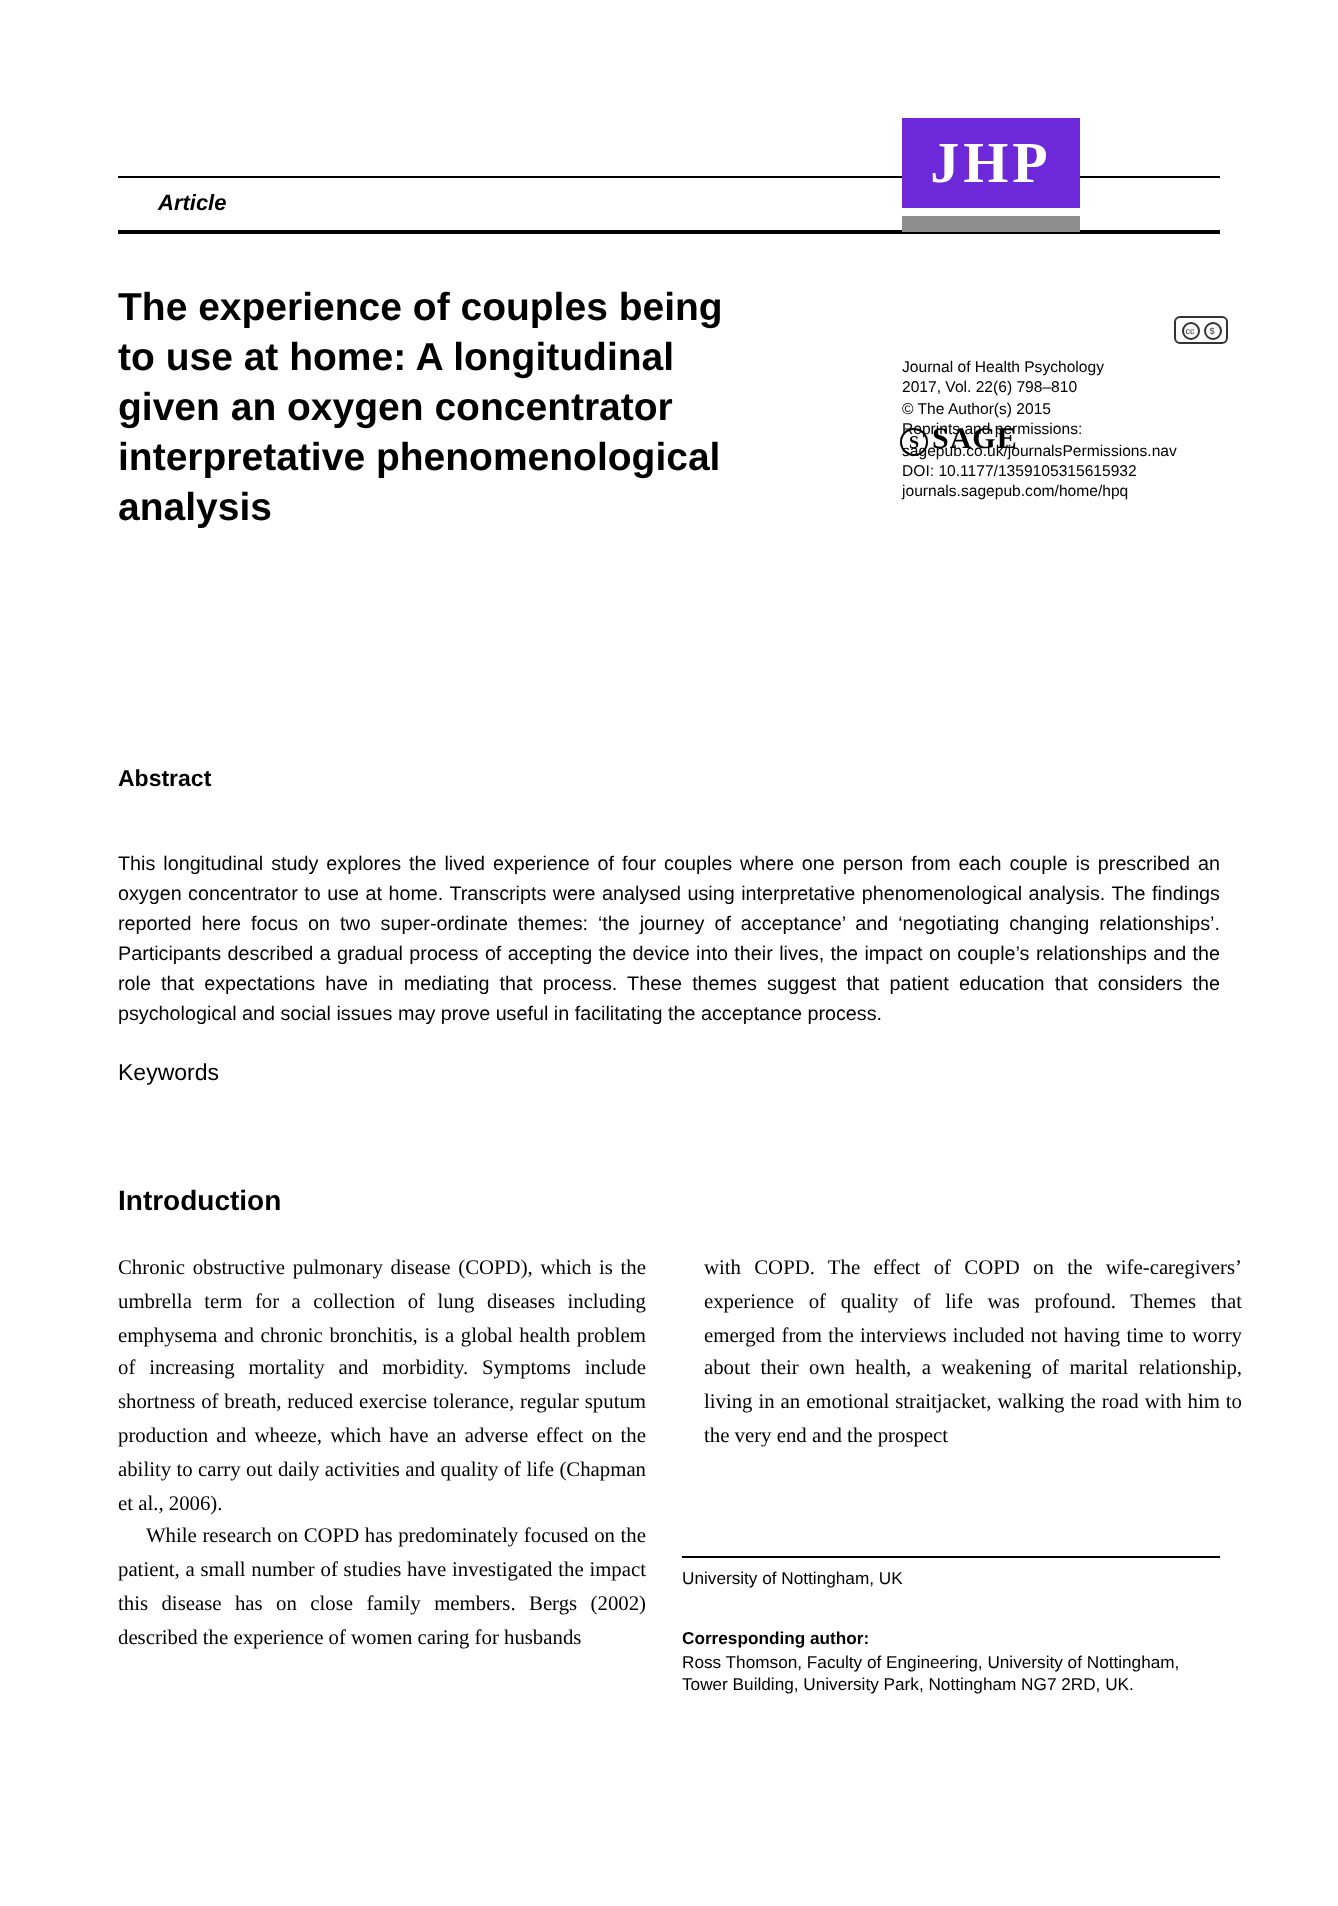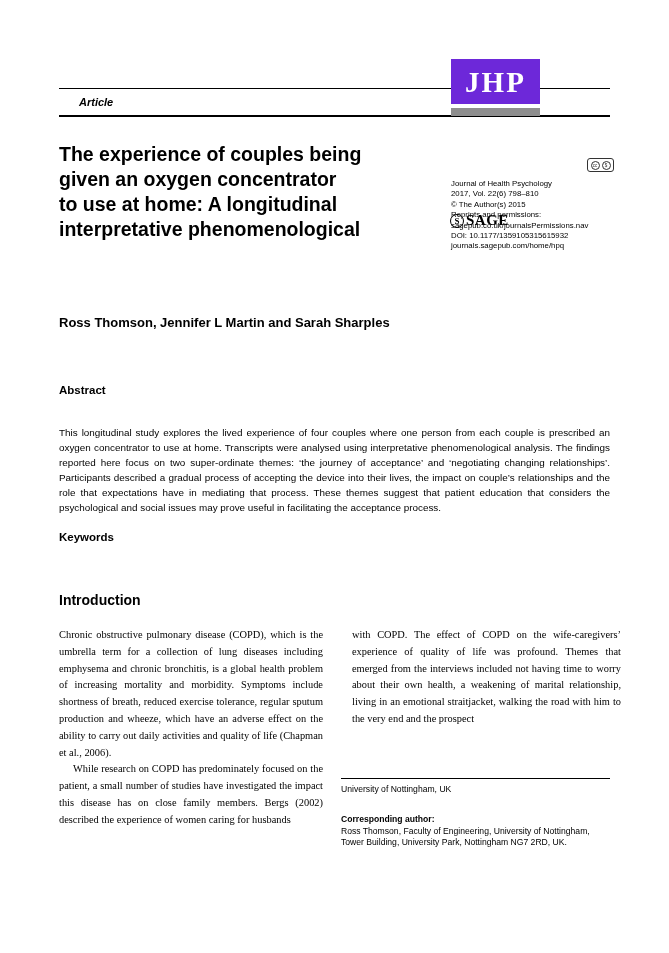--- a/index.html
+++ b/index.html
@@ -64,21 +64,21 @@
   }
 
   .authors { position:absolute; left:59px; top:315px; font-size:13px; font-weight:700; }
 
   .abstract-heading { position:absolute; left:59px; top:384px; font-size:11.5px; font-weight:700; }
   .abstract-text {
     position:absolute; left:59px; top:401px; width:551px;
     font-size:9.9px; line-height:15.1px; text-align:justify;margin-top:24px;
   }
 
-  .keywords-heading { position:absolute; left:59px; top:531px; font-size:11.5px; font-weight:700; }
+  .keywords-heading { position:absolute; left:59px; top:531px; font-size:11.5px; font-weight:400; }
   .keywords-text { position:absolute; left:59px; top:549px; width:551px; font-size:9.9px; }
 
   .intro-heading { position:absolute; left:59px; top:592px; font-size:14px; font-weight:700;text-align:right; }
 
   .col {
     position:absolute; top:627px;
     font-family:"Liberation Serif", serif; font-size:10.4px; line-height:16.8px;
     text-align:justify; color:#000;
   }
   .col-left  { left:59px;  width:264px; }
@@ -103,23 +103,24 @@
   <div class="article-label">Article</div>
   <div class="rule rule-thick"></div>
 
   <div class="jhp-logo">
     <span>JHP</span>
   </div>
   <div class="jhp-bar"></div>
 
   <h1 class="title">
     <span>The experience of couples being</span>
+    <span>to use at home: A longitudinal</span>
     <span>given an oxygen concentrator</span>
-    <span>to use at home: A longitudinal</span>
     <span>interpretative phenomenological</span>
+    <span>analysis</span>
   </h1>
 
   <div class="meta">
     <div class="meta-line">Journal of Health Psychology</div>
     <div class="meta-line">2017, Vol. 22(6) 798–810</div>
     <div class="meta-line">© The Author(s) 2015</div>
     <div class="meta-line">Reprints and permissions:</div>
     <div class="meta-line">sagepub.co.uk/journalsPermissions.nav</div>
     <div class="meta-line">DOI: 10.1177/1359105315615932</div>
     <div class="meta-line">journals.sagepub.com/home/hpq</div>
@@ -128,21 +129,20 @@
   <div class="cc-badge">
     <span class="cc-circle">cc</span>
     <span class="cc-circle">$</span>
   </div>
 
   <div class="sage-logo">
     <span class="sage-s">S</span>
     <span>SAGE</span>
   </div>
 
-  <div class="authors">Ross Thomson, Jennifer L Martin and Sarah Sharples</div>
 
   <div class="abstract-heading">Abstract</div>
   <div class="abstract-text">This longitudinal study explores the lived experience of four couples where one person from each couple is prescribed an oxygen concentrator to use at home. Transcripts were analysed using interpretative phenomenological analysis. The findings reported here focus on two super-ordinate themes: ‘the journey of acceptance’ and ‘negotiating changing relationships’. Participants described a gradual process of accepting the device into their lives, the impact on couple’s relationships and the role that expectations have in mediating that process. These themes suggest that patient education that considers the psychological and social issues may prove useful in facilitating the acceptance process.</div>
 
   <div class="keywords-heading">Keywords</div>
 
   <h2 class="intro-heading">Introduction</h2>
 
   <div class="col col-left">
     <p>Chronic obstructive pulmonary disease (COPD), which is the umbrella term for a collection of lung diseases including emphysema and chronic bronchitis, is a global health problem of increasing mortality and morbidity. Symptoms include shortness of breath, reduced exercise tolerance, regular sputum production and wheeze, which have an adverse effect on the ability to carry out daily activities and quality of life (Chapman et al., 2006).</p>

